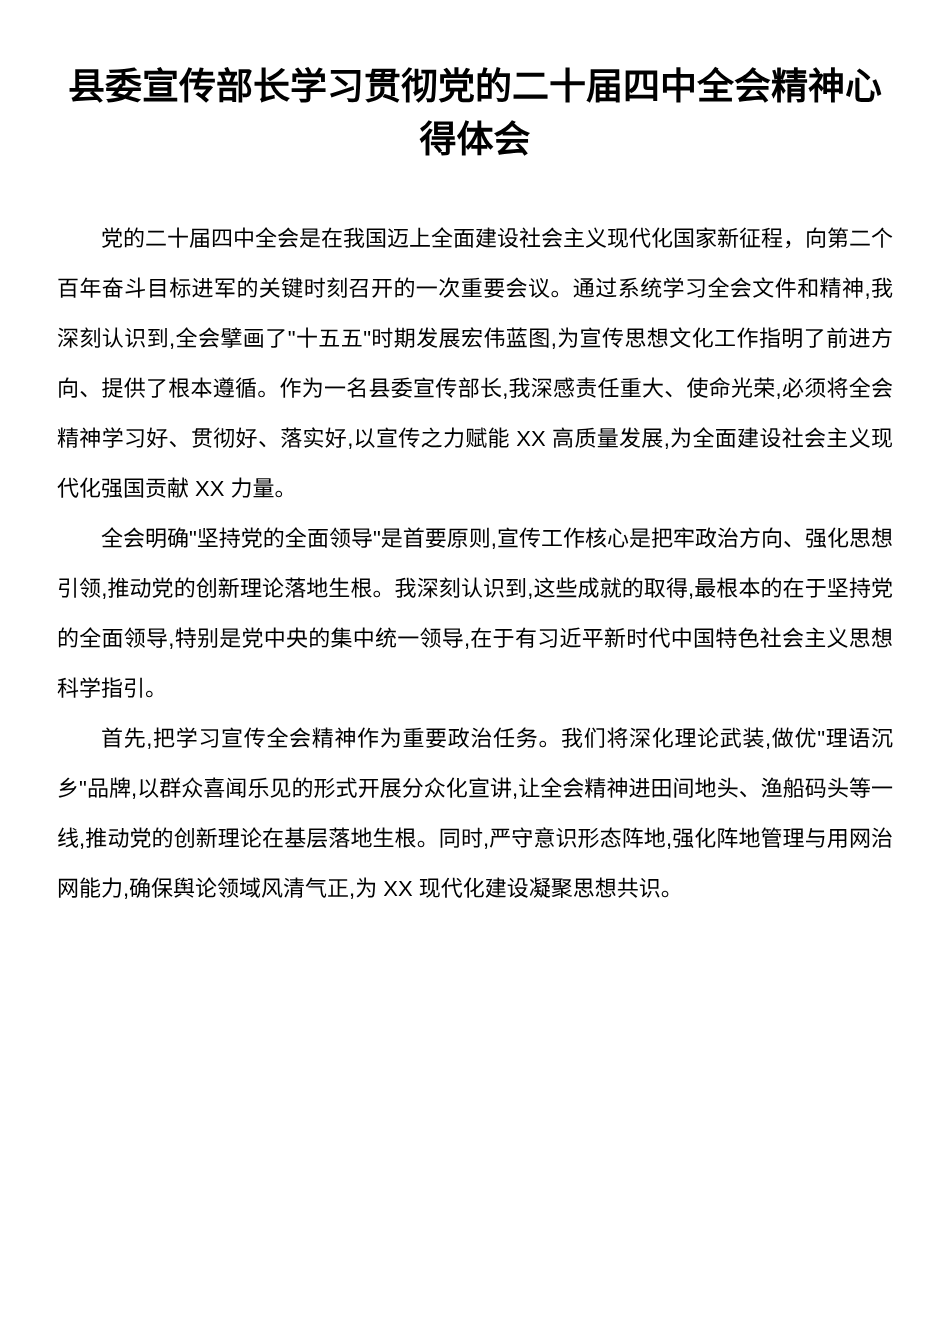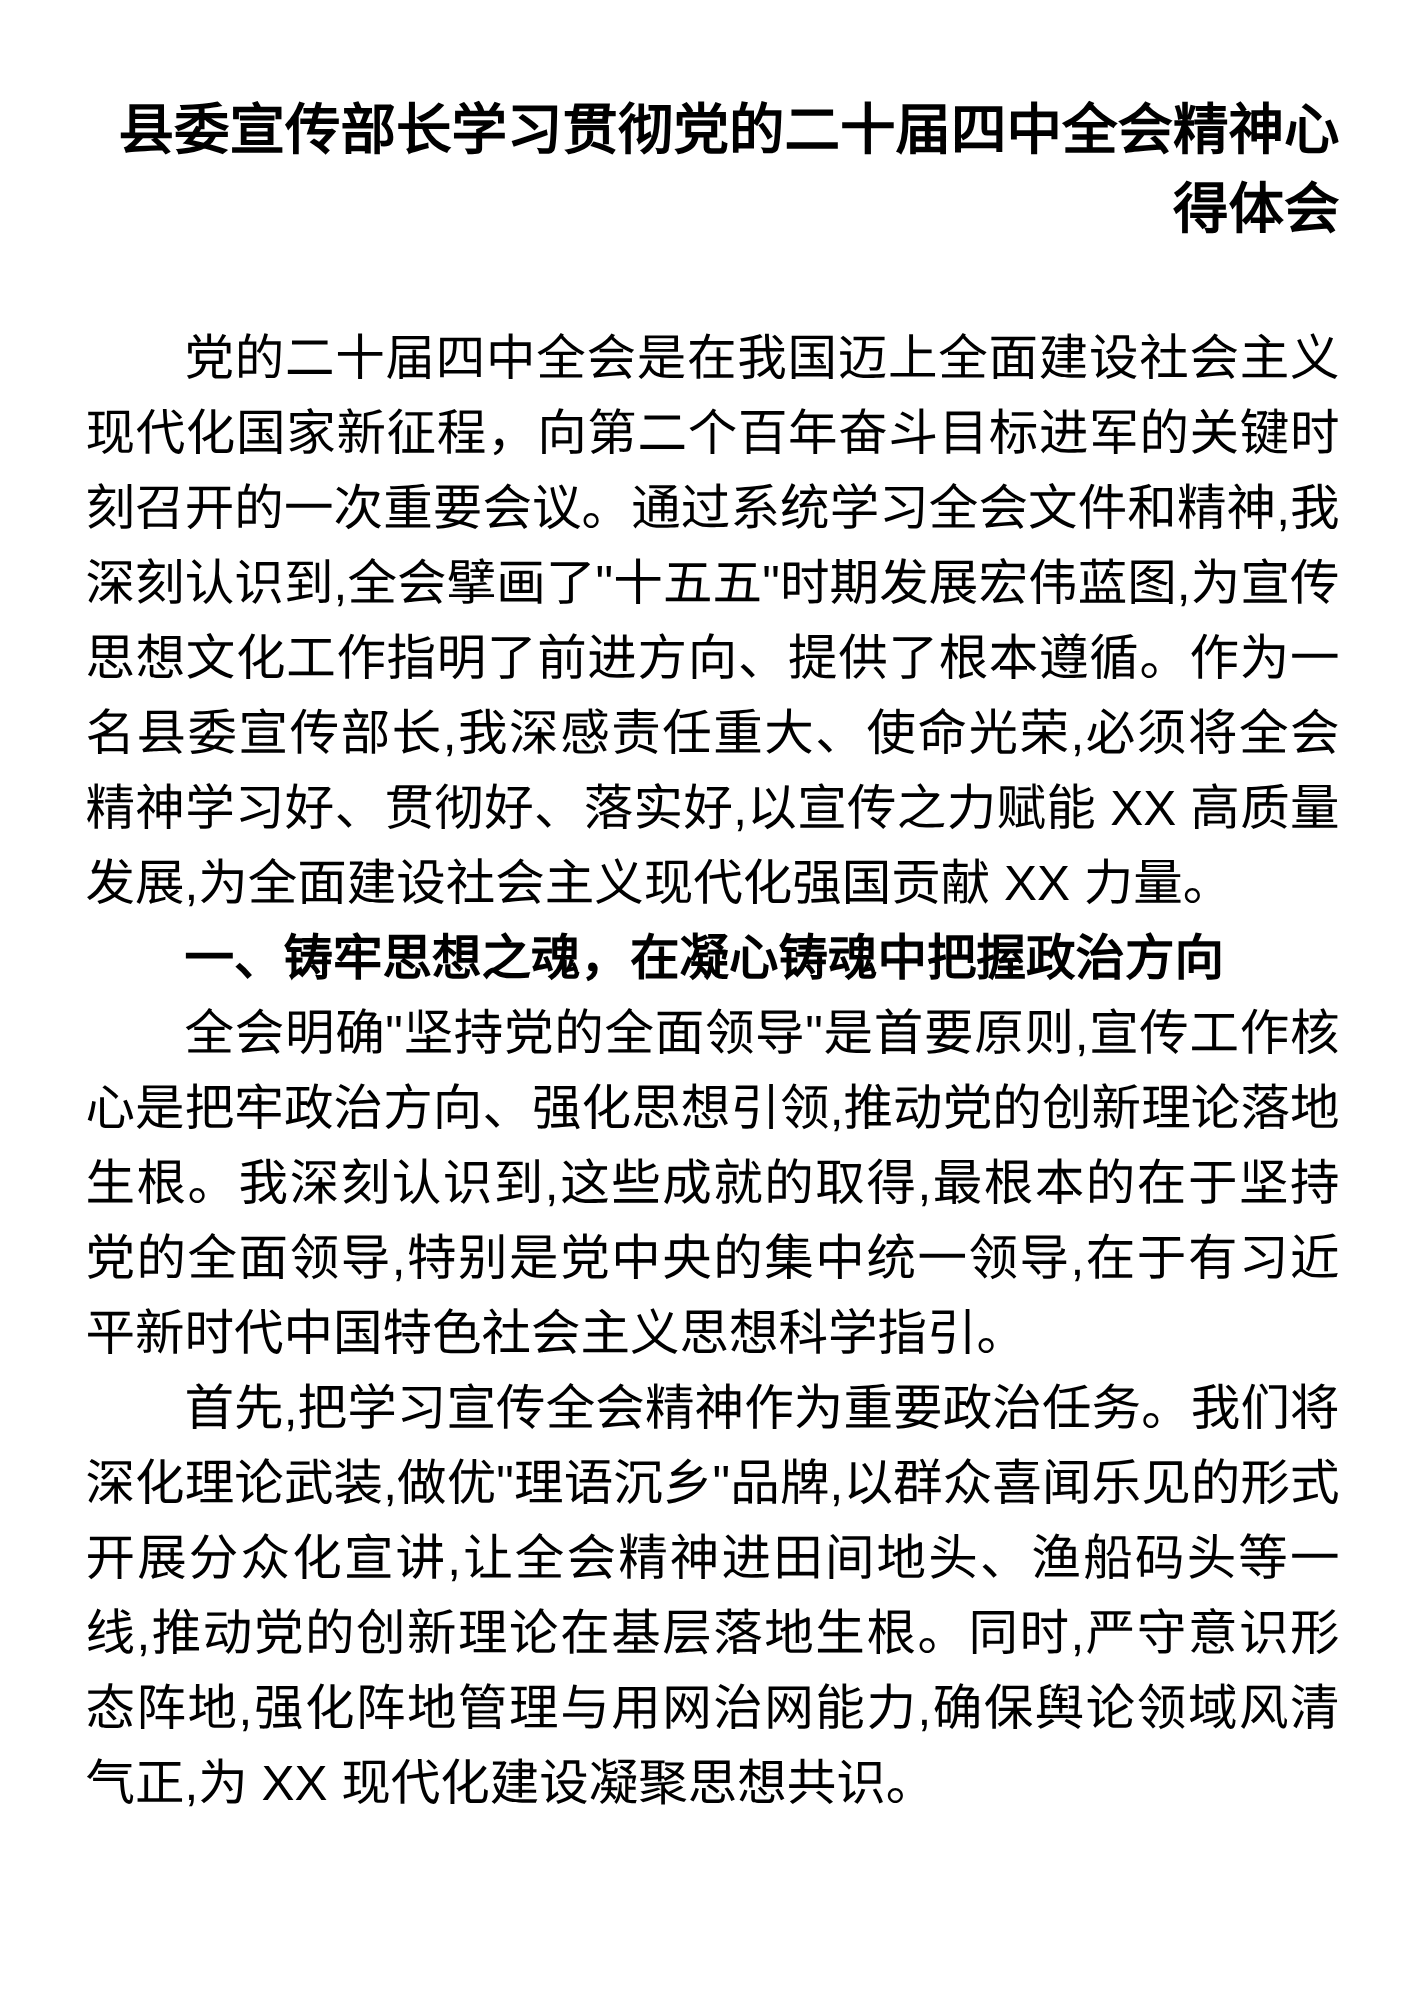--- a/index.html
+++ b/index.html
@@ -19,45 +19,44 @@
     width: 950px;
     height: 1344px;
     padding: 0 57px;
     background: #ffffff;
   }
   .doc-title {
     margin: 60px 0 0 0;
     font-size: 37px;
     line-height: 53px;
     font-weight: 700;
-    text-align: right;
+    text-align: center;
     color: #000000;
   }
   .doc-body {
     margin-top: 48px;
   }
   .doc-body p {
     margin: 0;
-    font-size: 33px;
+    font-size: 22px;
     line-height: 50px;
     text-align: justify;
     text-indent: 2em;
     color: #000000;
     word-break: break-all;
   }
   .doc-body p.section-heading {
     font-weight: 700;
     text-align: left;
   }
 </style>
 </head>
 <body>
 
 <div class="page">
   <h1 class="doc-title">县委宣传部长学习贯彻党的二十届四中全会精神心得体会</h1>
 
   <div class="doc-body">
     <p>党的二十届四中全会是在我国迈上全面建设社会主义现代化国家新征程，向第二个百年奋斗目标进军的关键时刻召开的一次重要会议。通过系统学习全会文件和精神,我深刻认识到,全会擘画了"十五五"时期发展宏伟蓝图,为宣传思想文化工作指明了前进方向、提供了根本遵循。作为一名县委宣传部长,我深感责任重大、使命光荣,必须将全会精神学习好、贯彻好、落实好,以宣传之力赋能 XX 高质量发展,为全面建设社会主义现代化强国贡献 XX 力量。</p>
-    <p class="section-heading">一、铸牢思想之魂，在凝心铸魂中把握政治方向</p>
     <p>全会明确"坚持党的全面领导"是首要原则,宣传工作核心是把牢政治方向、强化思想引领,推动党的创新理论落地生根。我深刻认识到,这些成就的取得,最根本的在于坚持党的全面领导,特别是党中央的集中统一领导,在于有习近平新时代中国特色社会主义思想科学指引。</p>
     <p>首先,把学习宣传全会精神作为重要政治任务。我们将深化理论武装,做优"理语沉乡"品牌,以群众喜闻乐见的形式开展分众化宣讲,让全会精神进田间地头、渔船码头等一线,推动党的创新理论在基层落地生根。同时,严守意识形态阵地,强化阵地管理与用网治网能力,确保舆论领域风清气正,为 XX 现代化建设凝聚思想共识。</p>
   </div>
 </div>
 
 </body></html>

